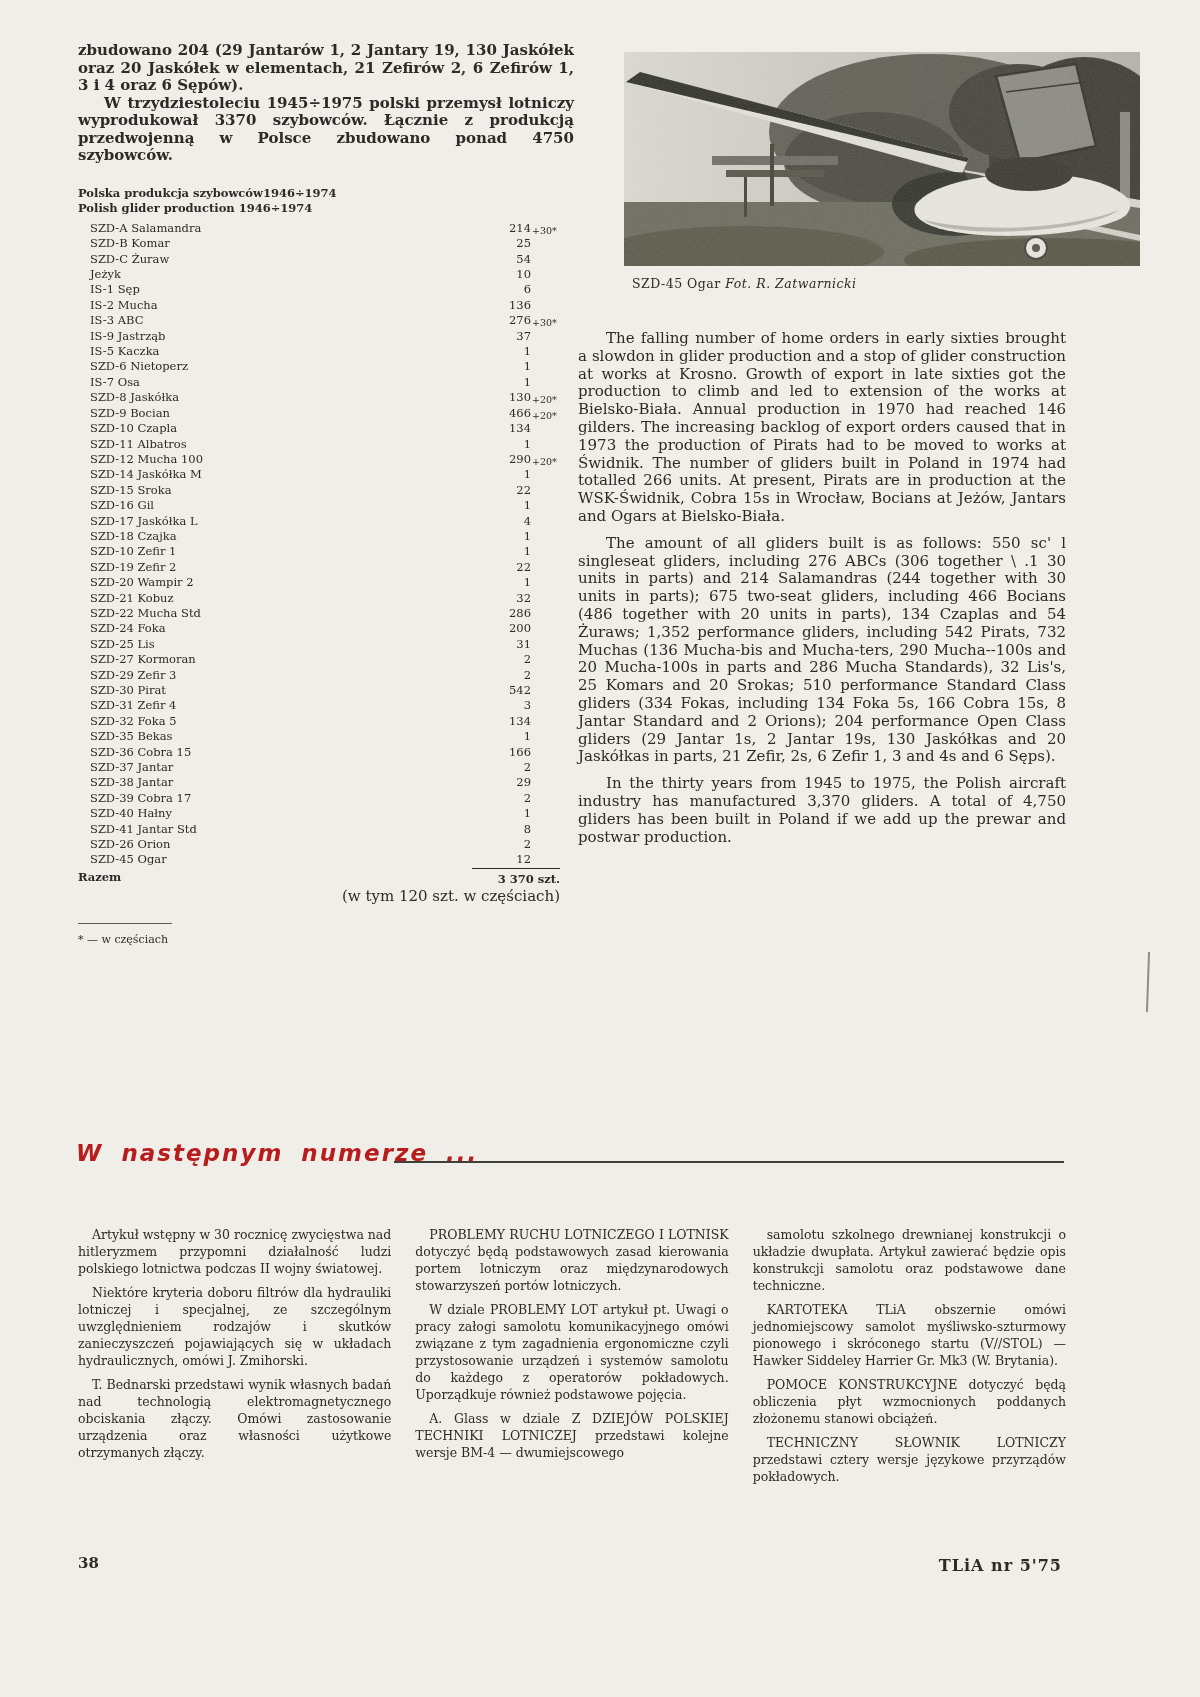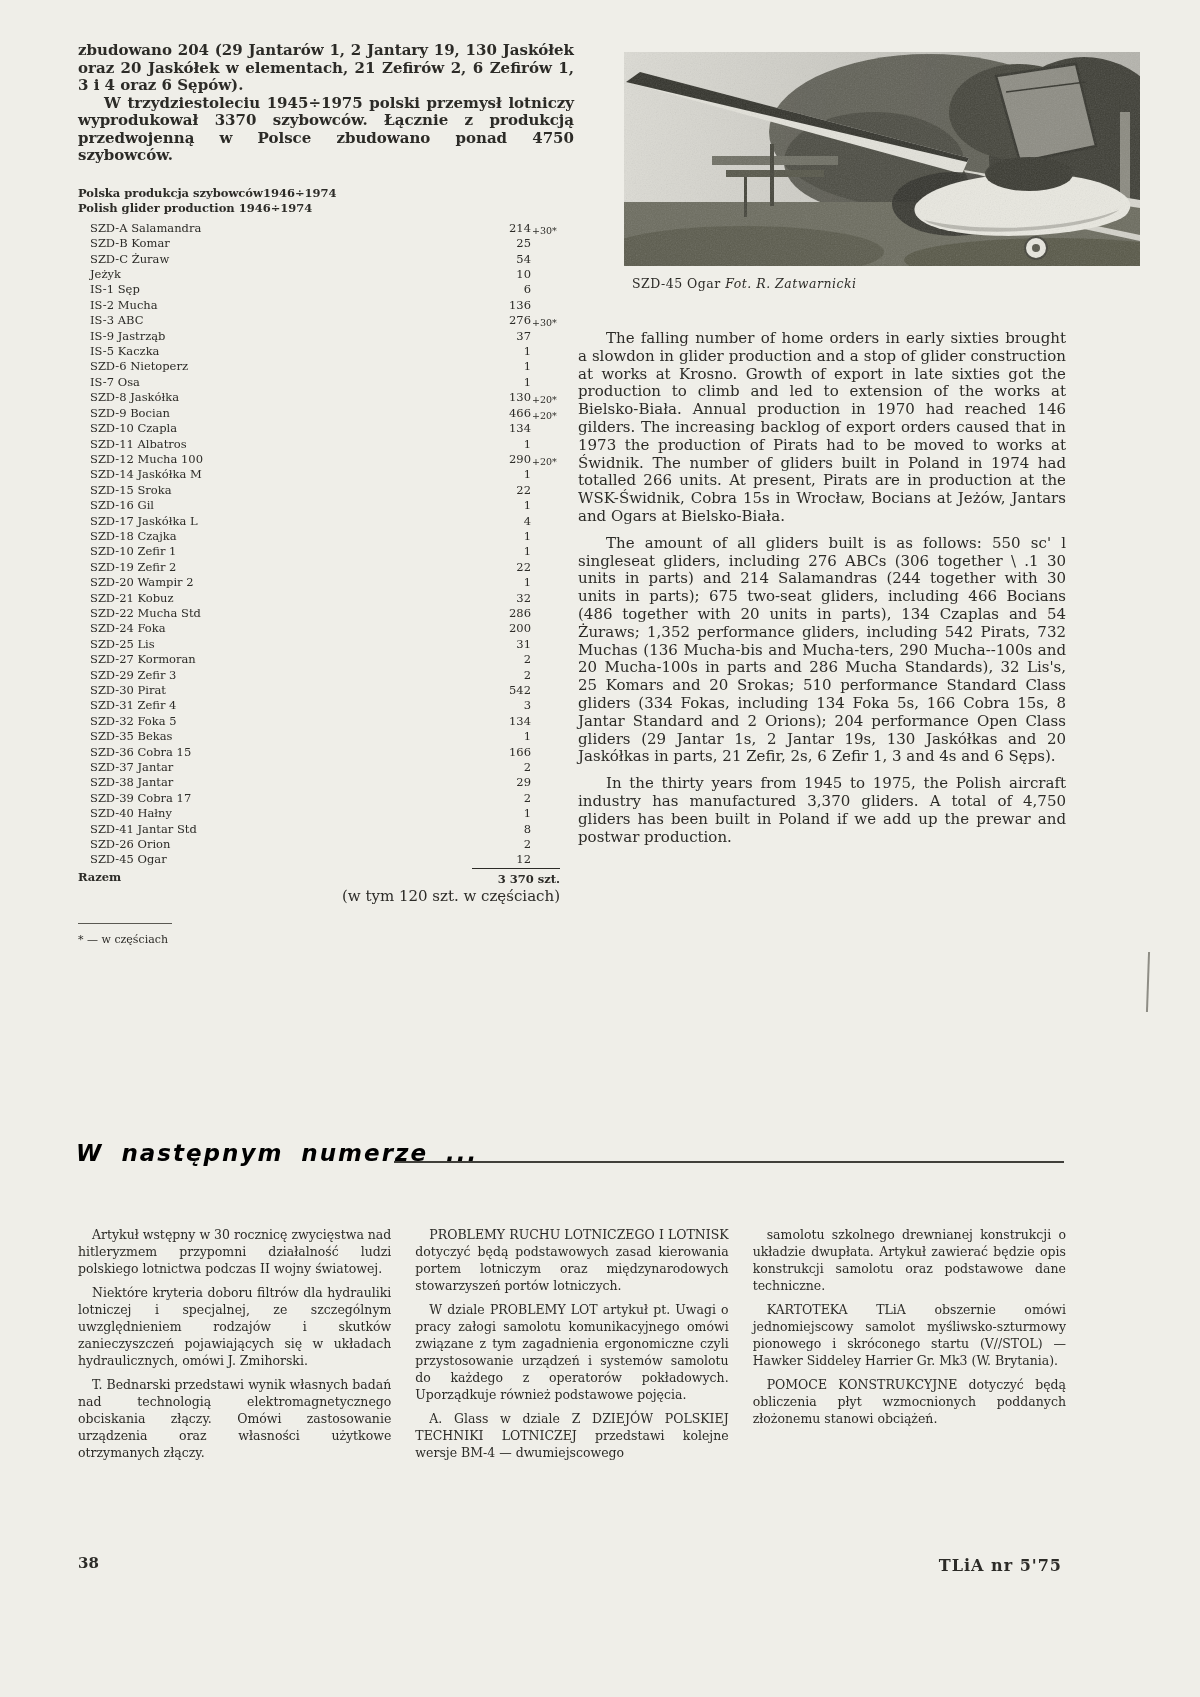--- a/index.html
+++ b/index.html
@@ -39,21 +39,21 @@
   
   .english{position:absolute;left:578px;top:330px;width:488px;font-size:15px;line-height:17.8px;text-align:justify;}
   .english p{margin:0 0 9px;text-indent:28px;}
 
   .squiggle{position:absolute;left:1147px;top:952px;width:2px;height:60px;background:#8e8d85;transform:rotate(2deg);}
 
   
   .next-heading{position:absolute;left:76px;top:1140px;
     font-family:"DejaVu Sans","Liberation Sans",sans-serif;
     font-style:italic;font-weight:bold;font-size:23px;
-    letter-spacing:2px;word-spacing:8px;color:#000000;}
+    letter-spacing:2px;word-spacing:8px;color:#b91c1c;}
   .heading-rule{position:absolute;left:394px;top:1161px;width:670px;height:2px;background:#403f3a;}
   .columns{position:absolute;left:78px;top:1226px;width:988px;display:flex;gap:24px;}
   .col{flex:1;font-size:12.5px;line-height:17px;text-align:justify;}
   .col p{margin:0 0 7px;text-indent:14px;}
 
   
   .pageno{position:absolute;left:78px;top:1554px;font-weight:bold;font-size:15px;}
   .journal{position:absolute;right:138px;top:1556px;font-weight:bold;font-size:16px;letter-spacing:1px;}
 </style>
 </head>
@@ -362,17 +362,18 @@
     </div>
   <div class="col">
       <p>PROBLEMY RUCHU LOTNICZEGO I LOTNISK dotyczyć będą podstawowych zasad kierowania portem lotniczym oraz międzynarodowych stowarzyszeń portów lotniczych.</p>
       <p>W dziale PROBLEMY LOT artykuł pt. Uwagi o pracy załogi samolotu komunikacyjnego omówi związane z tym zagadnienia ergonomiczne czyli przystosowanie urządzeń i systemów samolotu do każdego z operatorów pokładowych. Uporządkuje również podstawowe pojęcia.</p>
       <p>A. Glass w dziale Z DZIEJÓW POLSKIEJ TECHNIKI LOTNICZEJ przedstawi kolejne wersje BM-4 — dwumiejscowego</p>
     </div>
   <div class="col">
       <p>samolotu szkolnego drewnianej konstrukcji o układzie dwupłata. Artykuł zawierać będzie opis konstrukcji samolotu oraz podstawowe dane techniczne.</p>
       <p>KARTOTEKA TLiA obszernie omówi jednomiejscowy samolot myśliwsko-szturmowy pionowego i skróconego startu (V//STOL) — Hawker Siddeley Harrier Gr. Mk3 (W. Brytania).</p>
       <p>POMOCE KONSTRUKCYJNE dotyczyć będą obliczenia płyt wzmocnionych poddanych złożonemu stanowi obciążeń.</p>
+      <p>TECHNICZNY SŁOWNIK LOTNICZY przedstawi cztery wersje językowe przyrządów pokładowych.</p>
     </div>
 </div>
 
 <div class="pageno">38</div>
 <div class="journal">TLiA nr 5'75</div>
 
 </body></html>

